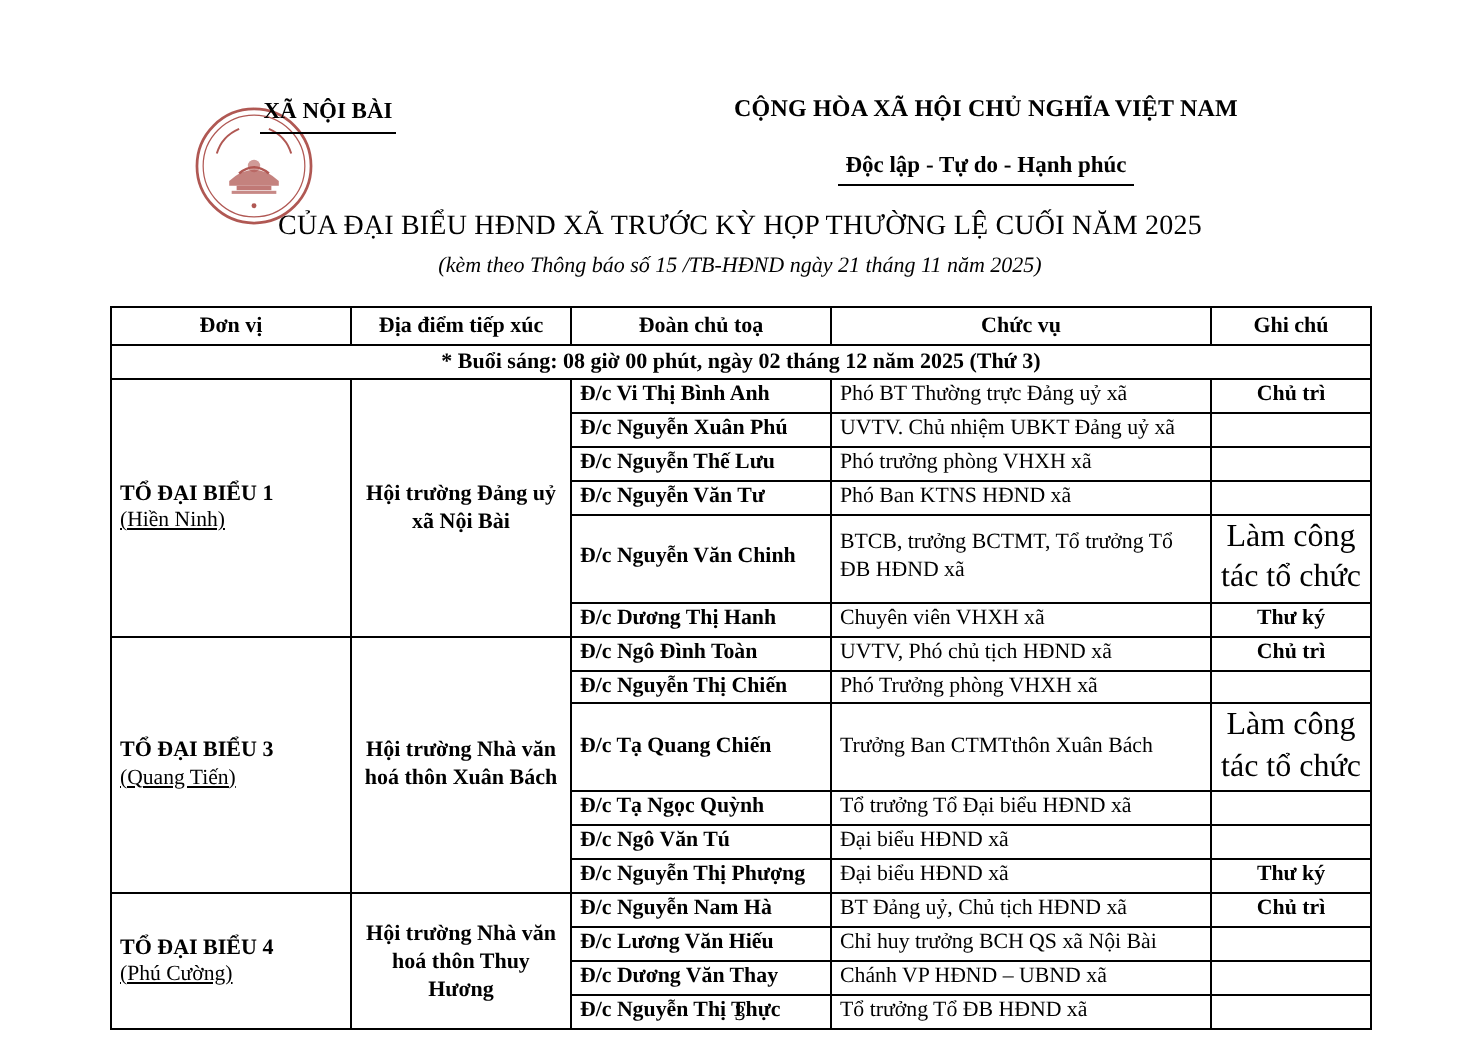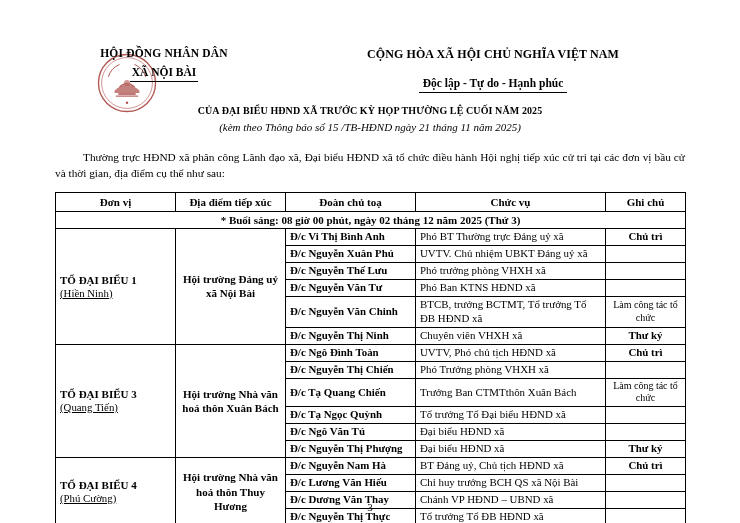--- a/index.html
+++ b/index.html
@@ -94,22 +94,22 @@
     text-align: center;
     margin-top: 11px;
   }
   .doc-title .t1 {
     font-weight: bold;
     font-size: 12px;
     line-height: 1.45;
     letter-spacing: 0.2px;
   }
   .doc-title .t2 {
-    font-weight: bold;
-    font-size: 10px;
+    font-weight: normal;
+    font-size: 14px;
     line-height: 1.45;
     letter-spacing: 0.1px;
   }
   .doc-title .t3 {
     font-style: italic;
     font-size: 11px;
     line-height: 1.5;
     margin-top: 1px;
   }
 
@@ -179,21 +179,21 @@
     font-size: 10.9px;
     font-weight: bold;
   }
   td.role {
     text-align: left;
     font-size: 10.9px;
     margin-top: 21px;
   }
   td.note {
     text-align: center;
-    font-size: 10px;
+    font-size: 16px;
     line-height: 1.3;
   }
   td.note.bold {
     font-weight: bold;
     font-size: 10.9px;
   }
 
   
   .pagenum {
     position: absolute;
@@ -217,37 +217,35 @@
         <circle cx="50" cy="50" r="41" fill="none" stroke="#a33b36" stroke-width="1"></circle>
         <path d="M30 62 Q50 44 70 62 L70 66 L30 66 Z" fill="#a33b36" opacity="0.75"></path>
         <path d="M38 56 Q50 46 62 56" fill="none" stroke="#a33b36" stroke-width="2"></path>
         <rect x="36" y="66" width="28" height="3.5" fill="#a33b36" opacity="0.8"></rect>
         <rect x="32" y="70" width="36" height="2.5" fill="#a33b36" opacity="0.7"></rect>
         <circle cx="50" cy="50" r="5" fill="#a33b36" opacity="0.6"></circle>
         <path d="M20 40 Q24 26 38 20" fill="none" stroke="#a33b36" stroke-width="1.6"></path>
         <path d="M80 40 Q76 26 62 20" fill="none" stroke="#a33b36" stroke-width="1.6"></path>
         <circle cx="50" cy="82" r="2" fill="#a33b36"></circle>
       </svg>
-      <div class="org-name">HỘI ĐỒNG NHÂN DÂN</div>
       <div class="org-sub">XÃ NỘI BÀI</div>
     </div>
 
     <div class="lh-right">
       <div class="nation">CỘNG HÒA XÃ HỘI CHỦ NGHĨA VIỆT NAM</div>
       <div class="motto">Độc lập - Tự do - Hạnh phúc</div>
     </div>
 
   </div>
 
   <div class="doc-title">
     <div class="t2">CỦA ĐẠI BIỂU HĐND XÃ TRƯỚC KỲ HỌP THƯỜNG LỆ CUỐI NĂM 2025</div>
     <div class="t3">(kèm theo Thông báo số 15 /TB-HĐND ngày 21 tháng 11 năm 2025)</div>
   </div>
 
-  <div class="intro">Thường trực HĐND xã phân công Lãnh đạo xã, Đại biểu HĐND xã tổ chức điều hành Hội nghị tiếp xúc cử tri tại các đơn vị bầu cử và thời gian, địa điểm cụ thể như sau:</div>
 
   <div class="tbl-wrap">
     <table class="sched">
       <colgroup>
         <col class="c-unit">
           <col class="c-place">
           <col class="c-chair">
           <col class="c-role">
           <col class="c-note">
       </colgroup>
@@ -288,21 +286,21 @@
             <td class="person">Đ/c Nguyễn Văn Tư</td>
             <td class="role">Phó Ban KTNS HĐND xã</td>
             <td class="note"></td>
           </tr>
           <tr>
             <td class="person">Đ/c Nguyễn Văn Chinh</td>
             <td class="role">BTCB, trưởng BCTMT, Tổ trưởng Tổ ĐB HĐND xã</td>
             <td class="note">Làm công tác tổ chức</td>
           </tr>
           <tr>
-            <td class="person">Đ/c Nguyễn Thị Ninh</td>
+            <td class="person">Đ/c Dương Thị Hanh</td>
             <td class="role">Chuyên viên VHXH xã</td>
             <td class="note bold">Thư ký</td>
           </tr>
           <tr>
             <td class="unit" rowspan="6">
               <div>TỔ ĐẠI BIỂU 3</div>
               <div class="sub">(Quang Tiến)</div>
             </td>
             <td class="place" rowspan="6">Hội trường Nhà văn hoá thôn Xuân Bách</td>
             <td class="person">Đ/c Ngô Đình Toàn</td>

